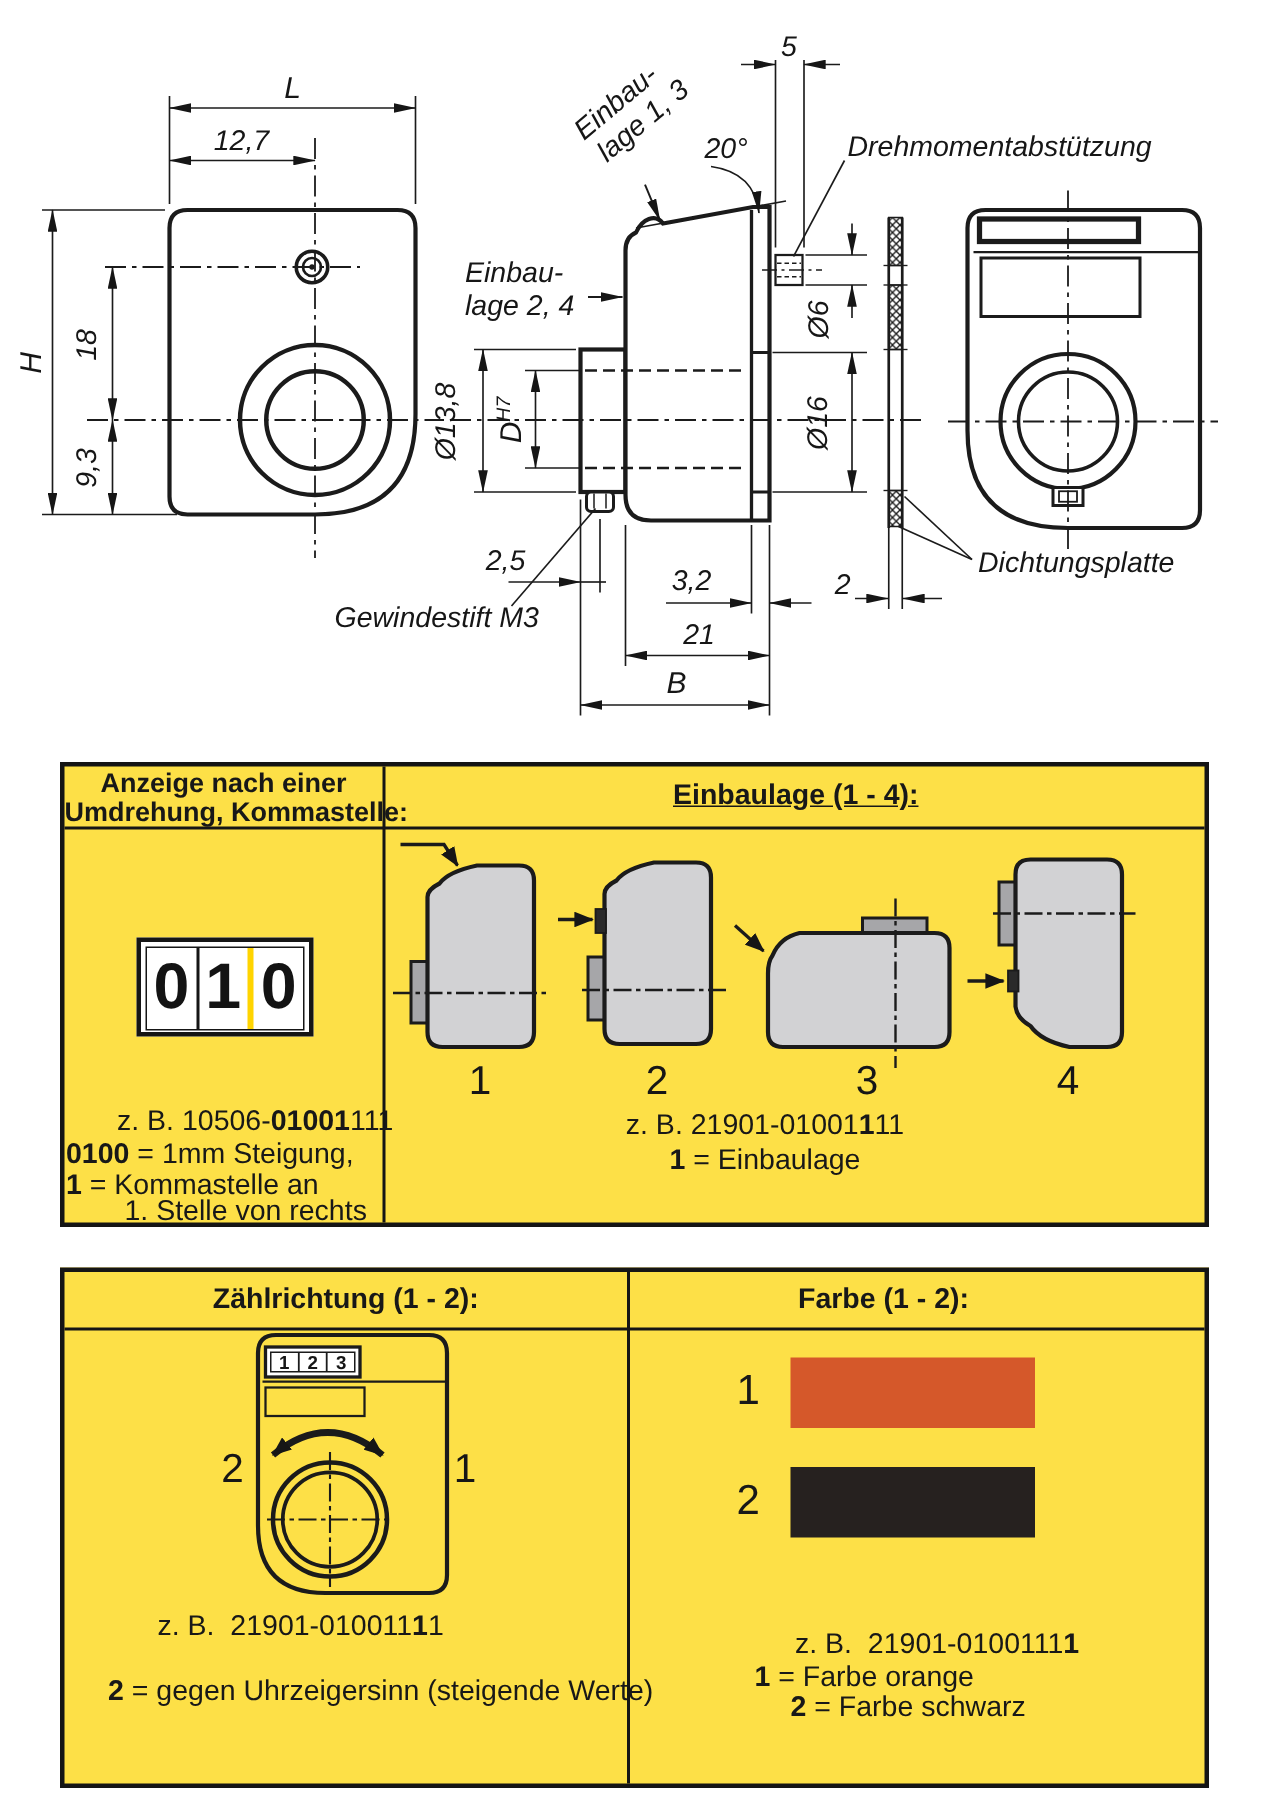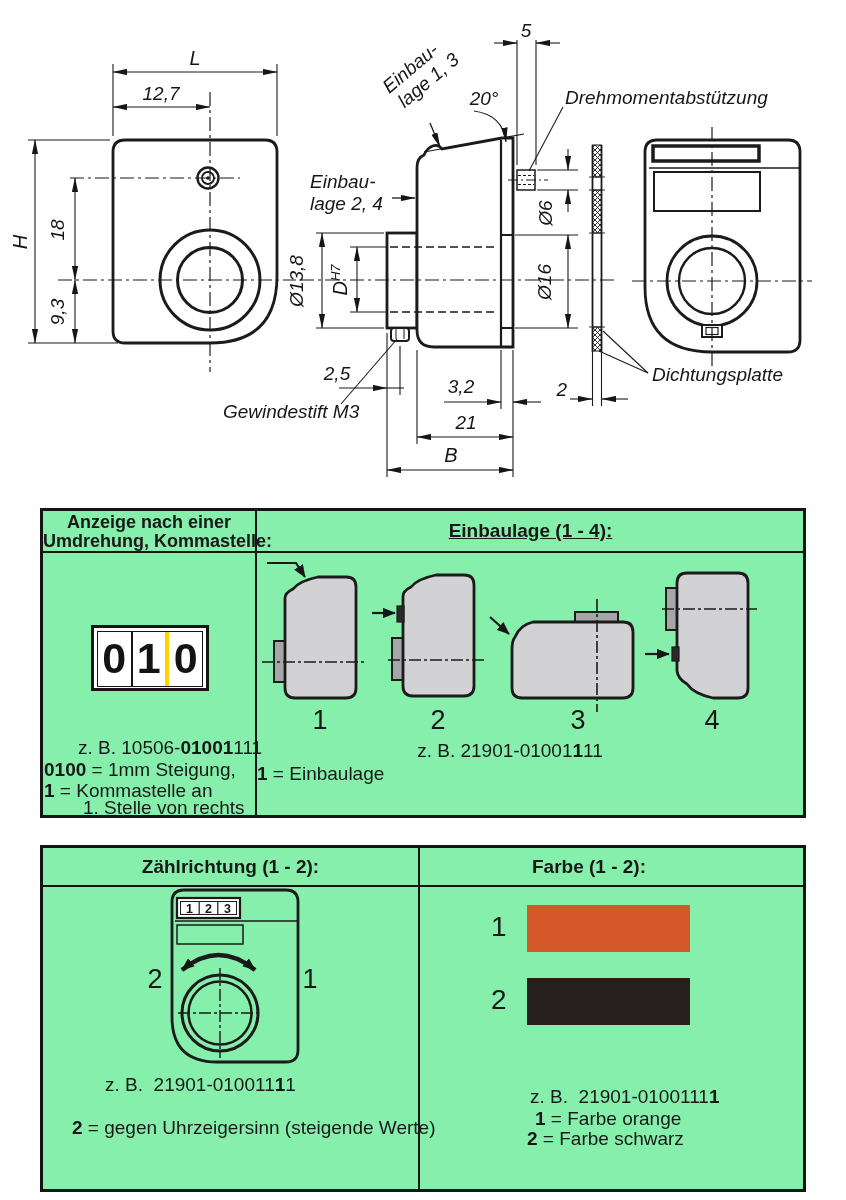--- a/index.html
+++ b/index.html
@@ -3,21 +3,21 @@
 <meta charset="utf-8">
 <style>
   html,body{margin:0;padding:0;background:#e8e8e8;}
   .page{position:relative;width:846px;height:1200px;background:#ffffff;overflow:hidden;
         font-family:"Liberation Sans",sans-serif;color:#181818;}
   svg{position:absolute;overflow:visible;}
   svg text{font-family:"Liberation Sans",sans-serif;fill:#161616;}
   .dimtxt{font-style:italic;font-size:19px;}
   .dimtxt.big{font-size:20px;}
   
-  .tbl{position:absolute;border:3px solid #151515;background:#86efac;}
+  .tbl{position:absolute;border:3px solid #151515;background:#fde047;}
   .tbl .vdiv{position:absolute;top:0;bottom:0;border-left:2.5px solid #151515;}
   .tbl .hdiv{position:absolute;left:0;right:0;border-top:2.5px solid #151515;}
   .hdr{position:absolute;font-weight:bold;font-size:19px;line-height:20px;text-align:center;white-space:nowrap;}
   .hdr.small{font-size:18px;line-height:19px;}
   .tx{position:absolute;font-size:19px;line-height:21px;white-space:nowrap;}
   .b{font-weight:bold;}
   
   .counter{position:absolute;border:3px solid #151515;background:#fff;padding:3px;}
   .counter .inner{border:1.5px solid #151515;height:100%;display:flex;align-items:stretch;}
   .counter .cell{width:33px;text-align:center;font-weight:bold;font-size:43px;line-height:52px;color:#131313;}
@@ -281,21 +281,21 @@
       <g stroke="none" fill="#161616" font-size="27">
         <text x="63" y="180" text-anchor="middle">1</text>
         <text x="181" y="180" text-anchor="middle">2</text>
         <text x="321" y="180" text-anchor="middle">3</text>
         <text x="455" y="180" text-anchor="middle">4</text>
       </g>
     </g>
   </svg>
 
   <div class="tx" style="left:257px;top:740px;width:506px;text-align:center;"><span>z. B. 21901-01001</span><span class="b">1</span><span>11</span></div>
-  <div class="tx" style="left:257px;top:763px;width:506px;"><span class="b">1</span><span> = Einbaulage</span></div>
+  <div class="tx" style="left:257px;top:763px;width:506px;text-align:center;"><span class="b">1</span><span> = Einbaulage</span></div>
 
   <div class="tbl" style="left:40px;top:845px;width:760px;height:341px;">
     <div class="vdiv" style="left:375px;"></div>
     <div class="hdiv" style="top:37px;"></div>
     <div class="hdr" style="left:0;top:9px;width:375px;">Zählrichtung (1 - 2):</div>
     <div class="hdr" style="left:378px;top:9px;width:336px;">Farbe (1 - 2):</div>
   </div>
 
   <svg style="left:41px;top:880px;" width="380" height="205" viewBox="0 0 380 205">
     <g fill="none" stroke="#1b1b1b">
@@ -329,16 +329,16 @@
 
   <div class="tx" style="left:105px;top:1074px;"><span>z. B.&nbsp; 21901-010011</span><span class="b">1</span><span>1</span></div>
   <div class="tx" style="left:72px;top:1117px;"><span class="b">2</span><span> = gegen Uhrzeigersinn (steigende Werte)</span></div>
 
   <div class="swlabel" style="left:491px;top:912px;">1</div>
   <div class="swatch" style="left: 527px; top: 905px; background: rgb(213, 88, 42);"></div>
   <div class="swlabel" style="left:491px;top:985px;">2</div>
   <div class="swatch" style="left: 527px; top: 978px; background: rgb(38, 33, 31);"></div>
 
   <div class="tx" style="left:530px;top:1086px;"><span>z. B.&nbsp; 21901-0100111</span><span class="b">1</span><span></span></div>
-  <div class="tx" style="left:535px;top:1108px;"><span class="b">1</span><span> = Farbe orange</span></div>
+  <div class="tx" style="left:503px;top:1108px;"><span class="b">1</span><span> = Farbe orange</span></div>
   <div class="tx" style="left:527px;top:1128px;"><span class="b">2</span><span> = Farbe schwarz</span></div>
 
 </div>
 
 </body></html>

